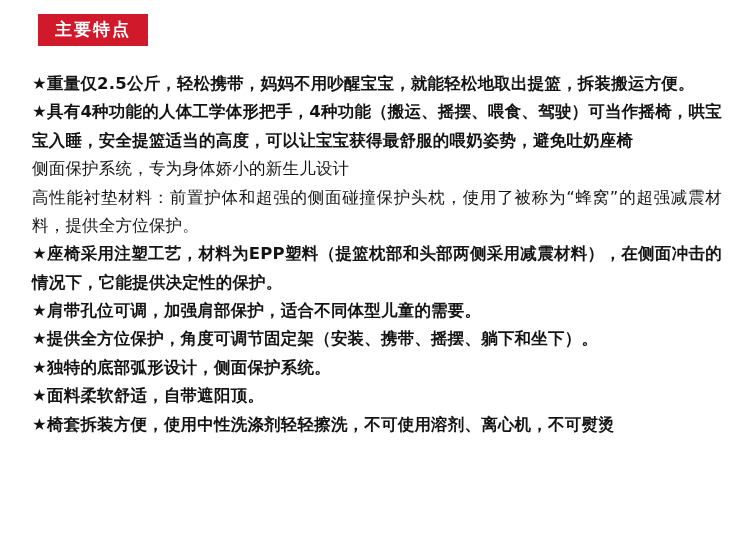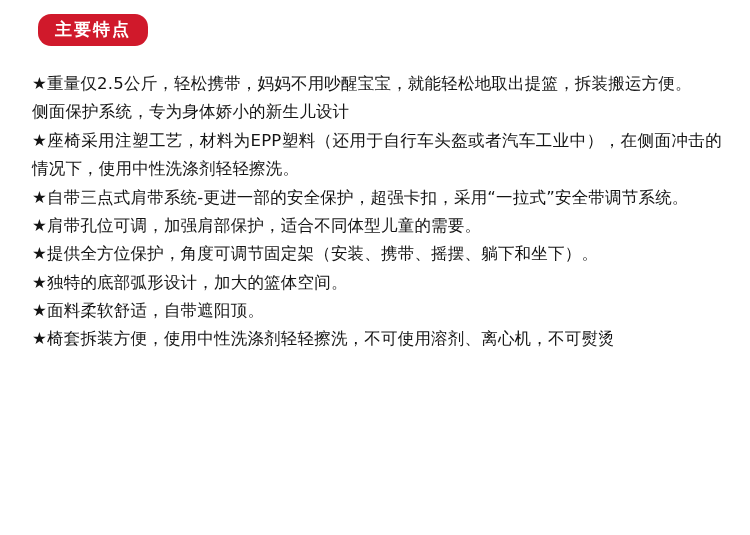--- a/index.html
+++ b/index.html
@@ -25,56 +25,57 @@
   }
   .badge {
     display: inline-block;
     background: #d0192b;
     color: #ffffff;
     font-size: 17px;
     font-weight: bold;
     letter-spacing: 2px;
     padding: 7px 17px 8px 17px;
     line-height: 1;
-    border-radius: 13px;
   }
   .content {
     padding: 24px 28px 0 32px;
   }
   .line {
     font-size: 16.5px;
     line-height: 1.72;
     color: #141414;
     text-align: justify;
     letter-spacing: 0.2px;
     margin: 0;
     padding: 0;
   }
   .star-line {
     text-indent: 0;
+    font-weight: bold;
   }
   .plain-line {
     text-indent: 0;
   }
 </style>
 </head>
 <body>
 
 <div class="page">
 
   <div class="header">
     <span class="badge">主要特点</span>
   </div>
 
   <div class="content">
     <p class="line star-line"><span>★</span><span>重量仅2.5公斤，轻松携带，妈妈不用吵醒宝宝，就能轻松地取出提篮，拆装搬运方便。</span></p>
+    <p class="line star-line"><span>★</span><span>具有4种功能的人体工学体形把手，4种功能（搬运、摇摆、喂食、驾驶）可当作摇椅，哄宝宝入睡，安全提篮适当的高度，可以让宝宝获得最舒服的喂奶姿势，避免吐奶座椅</span></p>
     <p class="line plain-line"><span></span><span>侧面保护系统，专为身体娇小的新生儿设计</span></p>
-    <p class="line star-line"><span>★</span><span>座椅采用注塑工艺，材料为EPP塑料（还用于自行车头盔或者汽车工业中），在侧面冲击的情况下，使用中性洗涤剂轻轻擦洗。</span></p>
-    <p class="line star-line"><span>★</span><span>自带三点式肩带系统-更进一部的安全保护，超强卡扣，采用“一拉式”安全带调节系统。</span></p>
+    <p class="line plain-line"><span></span><span>高性能衬垫材料：前置护体和超强的侧面碰撞保护头枕，使用了被称为“蜂窝”的超强减震材料，提供全方位保护。</span></p>
+    <p class="line star-line"><span>★</span><span>座椅采用注塑工艺，材料为EPP塑料（提篮枕部和头部两侧采用减震材料），在侧面冲击的情况下，它能提供决定性的保护。</span></p>
     <p class="line star-line"><span>★</span><span>肩带孔位可调，加强肩部保护，适合不同体型儿童的需要。</span></p>
     <p class="line star-line"><span>★</span><span>提供全方位保护，角度可调节固定架（安装、携带、摇摆、躺下和坐下）。</span></p>
-    <p class="line star-line"><span>★</span><span>独特的底部弧形设计，加大的篮体空间。</span></p>
+    <p class="line star-line"><span>★</span><span>独特的底部弧形设计，侧面保护系统。</span></p>
     <p class="line star-line"><span>★</span><span>面料柔软舒适，自带遮阳顶。</span></p>
     <p class="line star-line"><span>★</span><span>椅套拆装方便，使用中性洗涤剂轻轻擦洗，不可使用溶剂、离心机，不可熨烫</span></p>
 
   </div>
 
 </div>
 
 </body></html>

